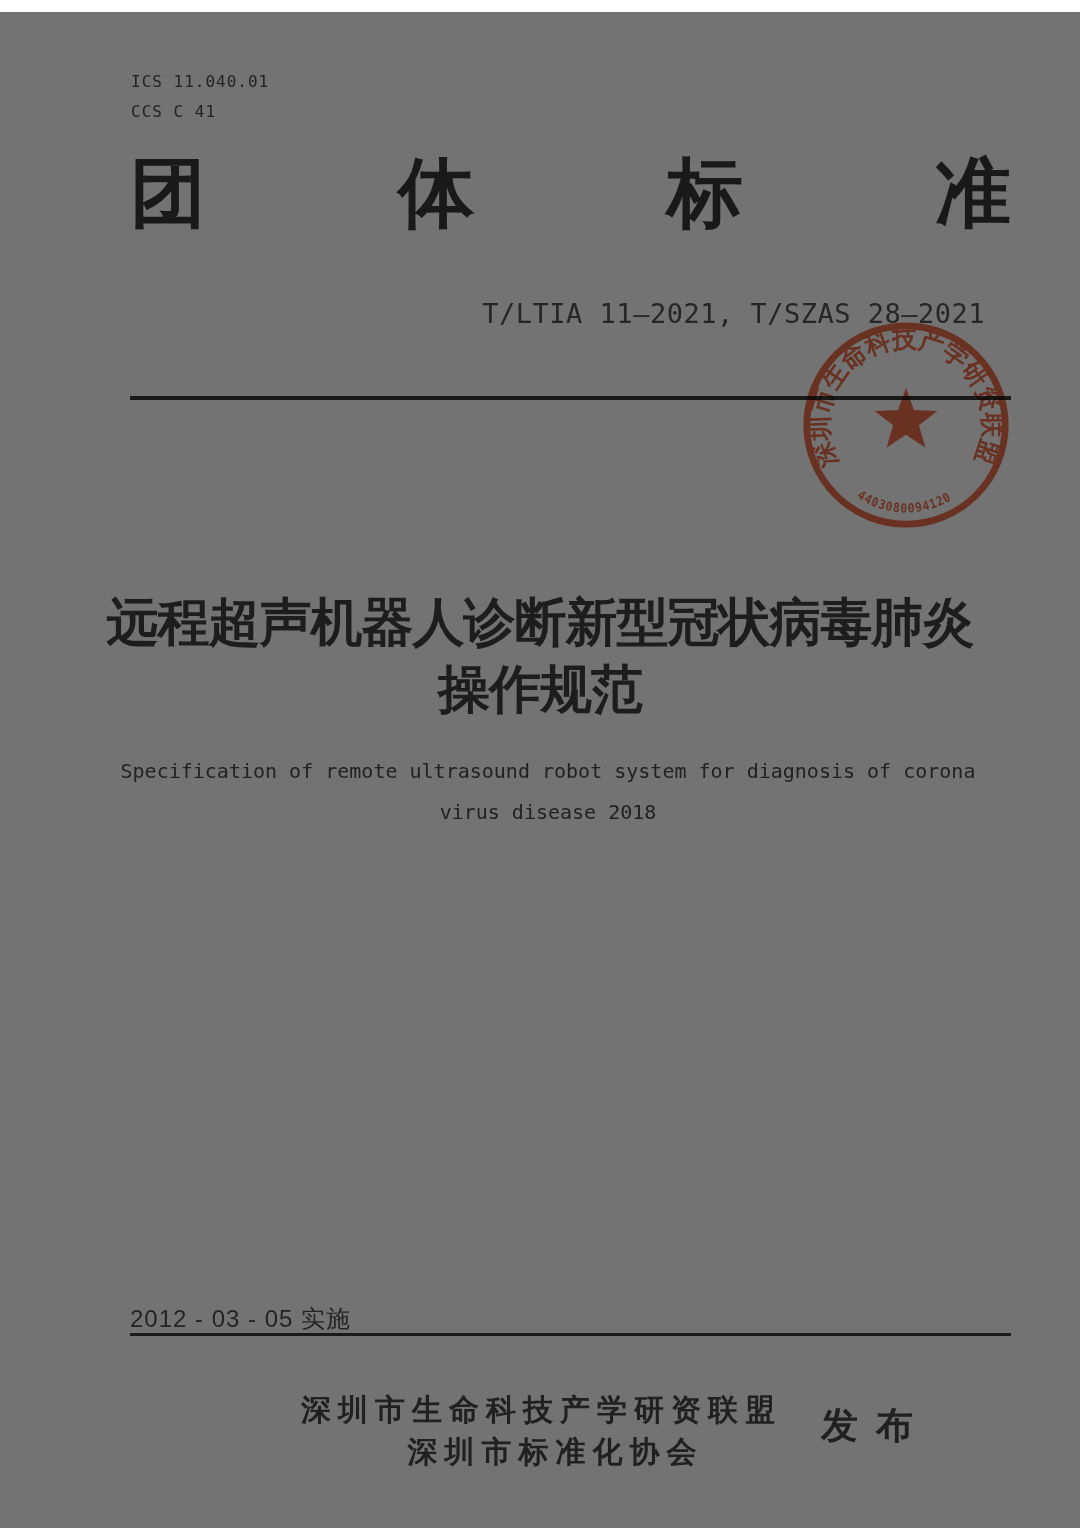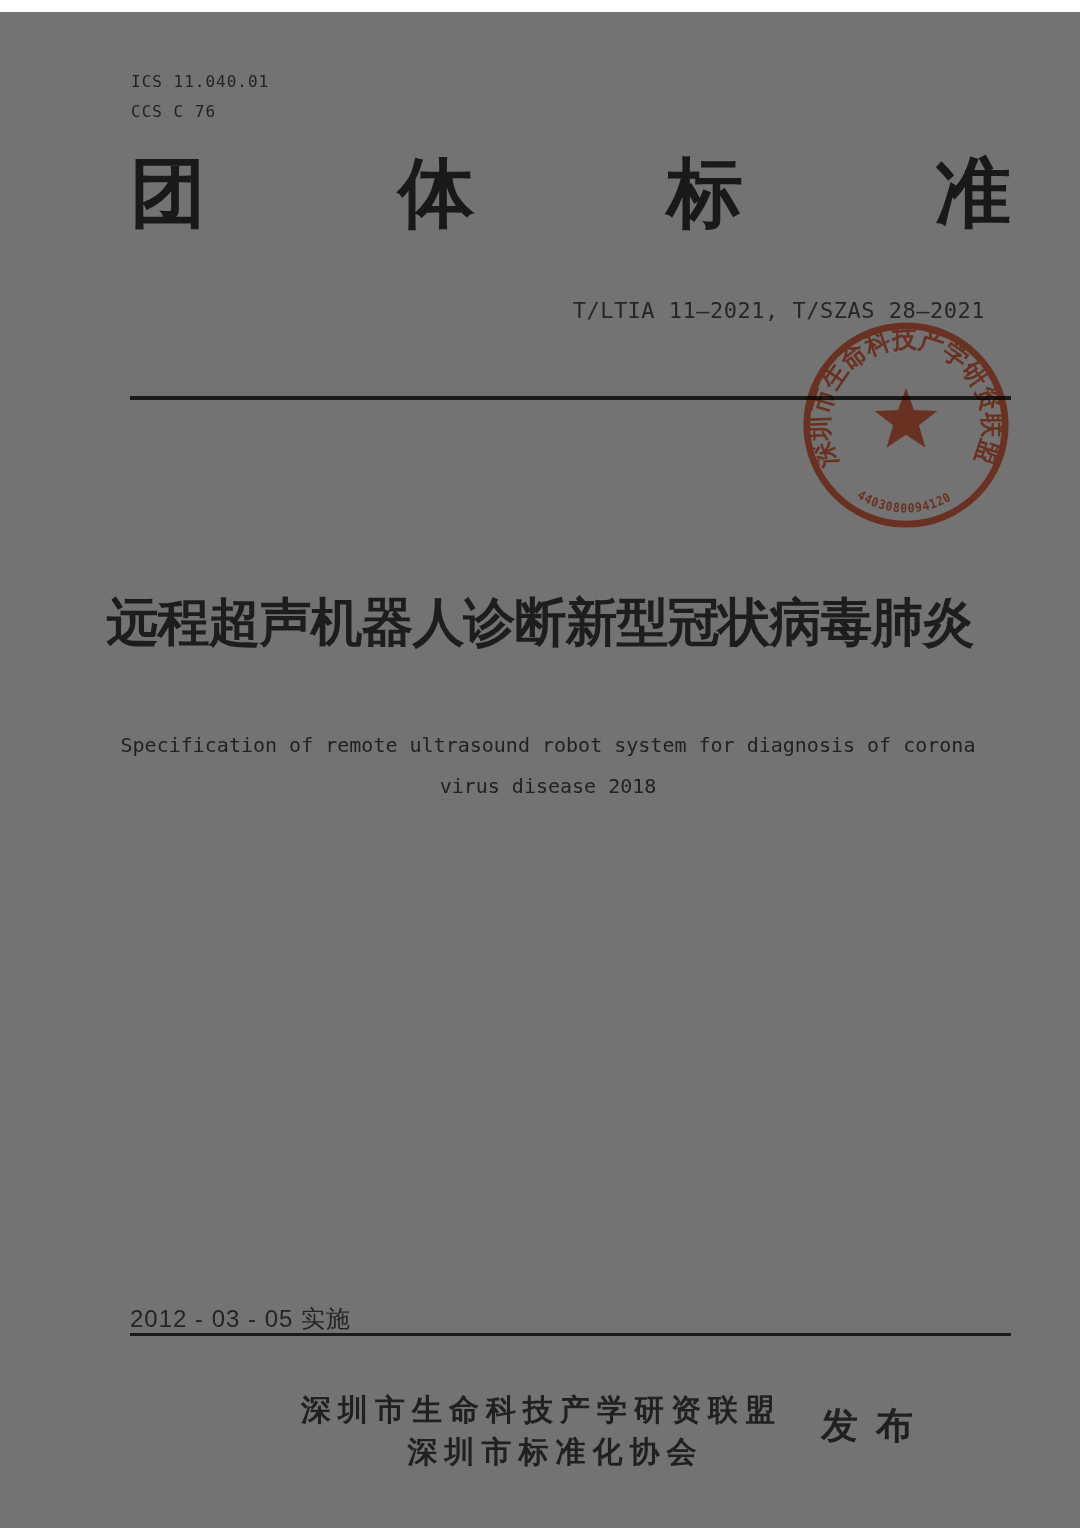--- a/index.html
+++ b/index.html
@@ -43,21 +43,21 @@
     line-height: 80px;
     font-weight: 700;
     color: #191919;
   }
 
   
   .std-number {
     position: absolute;
     right: 95px;
     top: 286px;
-    font-size: 22px;
+    font-size: 27px;
     letter-spacing: 0.5px;
     color: #262626;
   }
 
   
   .rule-top {
     position: absolute;
     left: 130px;
     top: 384px;
     width: 881px;
@@ -108,21 +108,21 @@
     line-height: 67px;
     font-weight: 700;
     color: #1d1d1d;
     letter-spacing: -1px;
   }
 
   
   .doc-subtitle {
     position: absolute;
     left: 0;
-    top: 713px;
+    top: 739px;
     width: 1080px;
     text-align: center;
     font-size: 20px;
     line-height: 41px;
     color: #222;
     padding-left: 16px;
   }
 
   
   .dates-row {
@@ -171,21 +171,21 @@
     white-space: nowrap;
   }
 </style>
 </head>
 <body>
 
 <div class="page">
 
   <div class="ics-block mono">
     <div>ICS 11.040.01</div>
-    <div>CCS C 76</div>
+    <div>CCS C 41</div>
   </div>
 
   <div class="banner-row">
     <span class="banner-char">团</span>
     <span class="banner-char">体</span>
     <span class="banner-char">标</span>
     <span class="banner-char">准</span>
   </div>
 
   <div class="std-number mono">T/LTIA 11—2021, T/SZAS 28—2021</div>
@@ -202,20 +202,21 @@
       <textPath href="#sealTextArc" startOffset="1" textLength="330" lengthAdjust="spacingAndGlyphs">深圳市生命科技产学研资联盟</textPath>
     </text>
     <text class="seal-num">
       <textPath href="#sealNumArc" startOffset="1" textLength="104" lengthAdjust="spacingAndGlyphs">4403080094120</textPath>
     </text>
     <path fill="#e8623d" d="M110,72 L118.2,94.7 L142.3,95.5 L123.3,110.3 L130,133.5 L110,120 L90,133.5 L96.7,110.3 L77.7,95.5 L101.8,94.7 Z"></path>
   </svg>
 
   <div class="doc-title">
     <div>远程超声机器人诊断新型冠状病毒肺炎</div>
+    <div>操作规范</div>
   </div>
 
   <div class="doc-subtitle mono">
     <div>Specification of remote ultrasound robot system for diagnosis of corona</div>
     <div>virus disease 2018</div>
   </div>
 
   <div class="dates-row">
     <span>2012 - 03 - 05 实施</span>
   </div>

